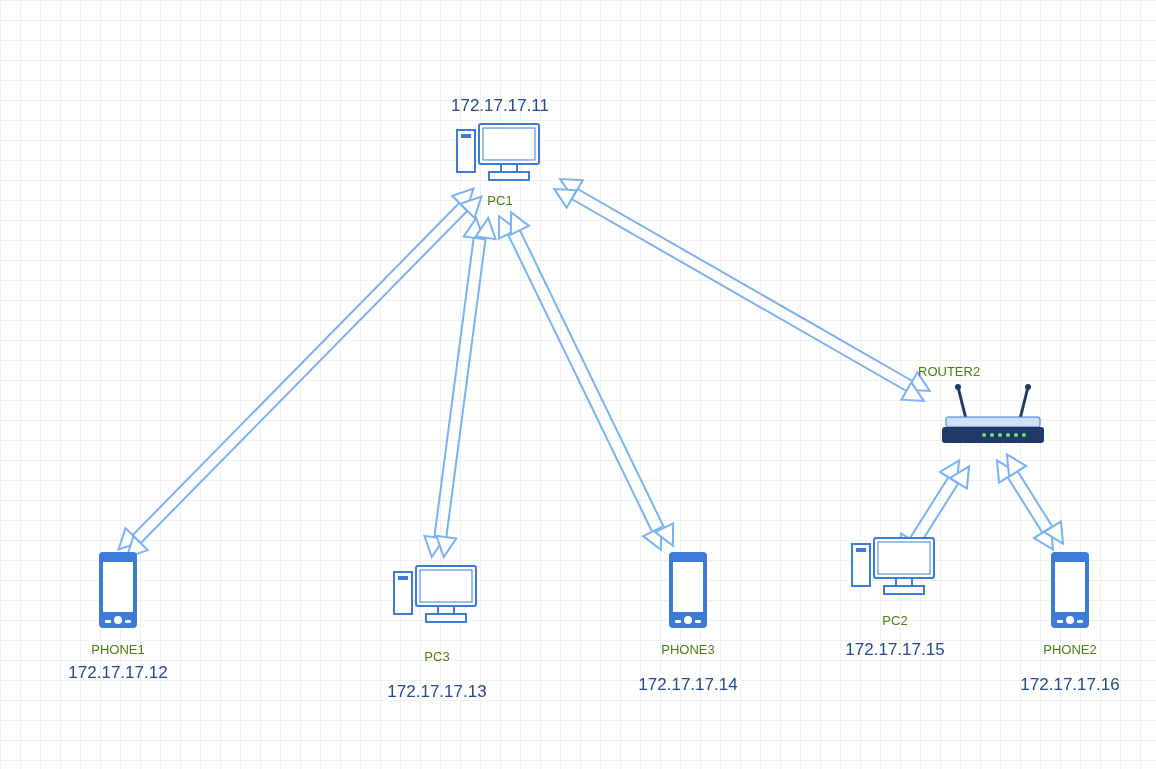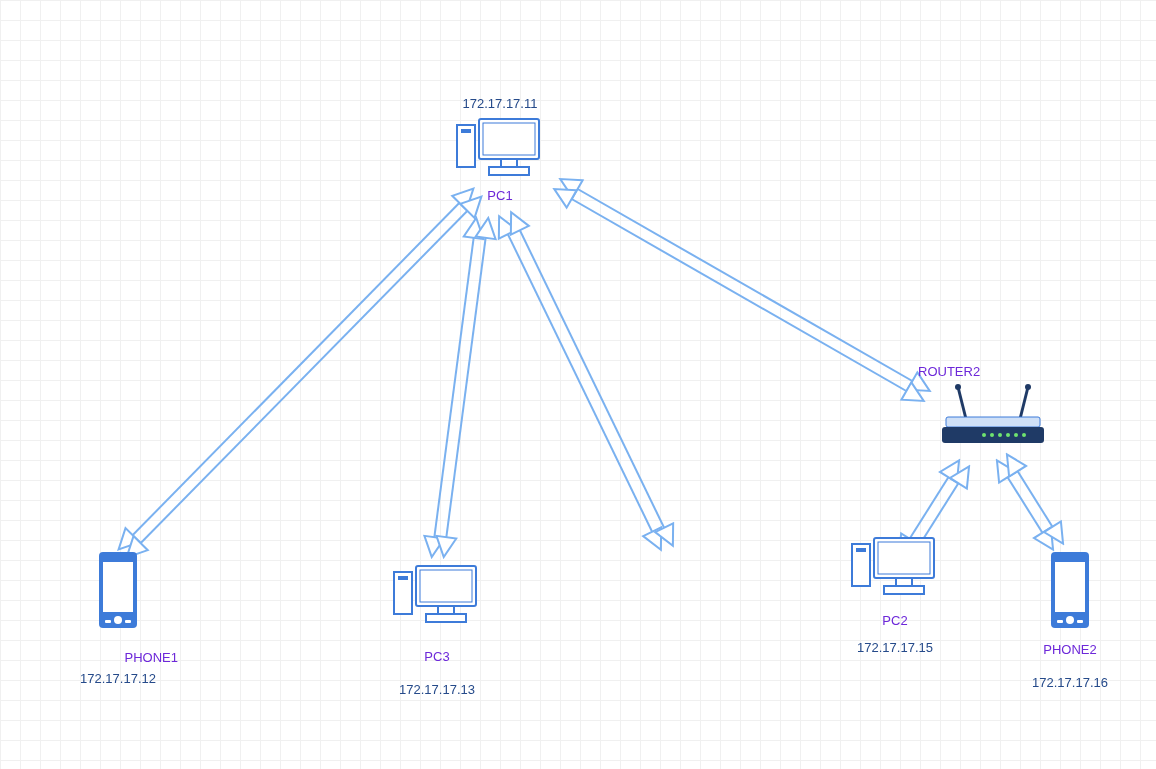--- a/index.html
+++ b/index.html
@@ -35,27 +35,27 @@
     pointer-events: none;
   }
   .node {
     position: absolute;
     text-align: center;
     font-size: 13px;
     color: #254a8a;
     user-select: none;
   }
   .node .label {
-    color: #6d28d9;
+    color: #4d7c0f;
     margin-top: 4px;
   }
   .node .ip {
     color: #254a8a;
     margin-top: 6px;
-    font-size: 13px;
+    font-size: 17px;
   }
   .icon-pc {
     width: 90px;
     height: 70px;
   }
   .icon-phone {
     width: 50px;
     height: 80px;
   }
   .icon-router {
@@ -124,37 +124,48 @@
   </div>
 
   <div class="node" style="left:58px; top:550px; width:120px;">
     <svg class="icon-phone" viewBox="0 0 50 80" style="margin:0 auto; display:block;">
       <rect x="6" y="2" width="38" height="76" rx="4" fill="#3d7bd9"></rect>
       <rect x="10" y="12" width="30" height="50" fill="#fff"></rect>
       <circle cx="25" cy="70" r="4" fill="#fff"></circle>
       <rect x="12" y="70" width="6" height="3" fill="#fff" rx="1"></rect>
       <rect x="32" y="70" width="6" height="3" fill="#fff" rx="1"></rect>
     </svg>
-    <div class="label" style="margin-top:20px;text-align:right;">PHONE1</div>
+    <div class="label" style="margin-top:12px;">PHONE1</div>
     <div class="ip" style="">172.17.17.12</div>
   </div>
 
   <div class="node" style="left:372px; top:558px; width:130px;">
     <svg class="icon-pc" viewBox="0 0 90 70">
       <rect x="2" y="14" width="18" height="42" fill="#fff" stroke="#3d7bd9" stroke-width="2"></rect>
       <rect x="6" y="18" width="10" height="4" fill="#3d7bd9"></rect>
       <rect x="24" y="8" width="60" height="40" rx="2" fill="#fff" stroke="#3d7bd9" stroke-width="2"></rect>
       <rect x="28" y="12" width="52" height="32" fill="#fff" stroke="#3d7bd9" stroke-width="1"></rect>
       <rect x="46" y="48" width="16" height="8" fill="#fff" stroke="#3d7bd9" stroke-width="2"></rect>
       <rect x="34" y="56" width="40" height="8" fill="#fff" stroke="#3d7bd9" stroke-width="2"></rect>
     </svg>
     <div class="label" style="margin-top:18px;">PC3</div>
     <div class="ip" style="margin-top:18px;">172.17.17.13</div>
   </div>
 
+  <div class="node" style="left:628px; top:550px; width:120px;">
+    <svg class="icon-phone" viewBox="0 0 50 80" style="margin:0 auto; display:block;">
+      <rect x="6" y="2" width="38" height="76" rx="4" fill="#3d7bd9"></rect>
+      <rect x="10" y="12" width="30" height="50" fill="#fff"></rect>
+      <circle cx="25" cy="70" r="4" fill="#fff"></circle>
+      <rect x="12" y="70" width="6" height="3" fill="#fff" rx="1"></rect>
+      <rect x="32" y="70" width="6" height="3" fill="#fff" rx="1"></rect>
+    </svg>
+    <div class="label" style="margin-top:12px;">PHONE3</div>
+    <div class="ip" style="margin-top:18px;">172.17.17.14</div>
+  </div>
 
   <div class="node" style="left:830px; top:530px; width:130px;">
     <svg class="icon-pc" viewBox="0 0 90 70">
       <rect x="2" y="14" width="18" height="42" fill="#fff" stroke="#3d7bd9" stroke-width="2"></rect>
       <rect x="6" y="18" width="10" height="4" fill="#3d7bd9"></rect>
       <rect x="24" y="8" width="60" height="40" rx="2" fill="#fff" stroke="#3d7bd9" stroke-width="2"></rect>
       <rect x="28" y="12" width="52" height="32" fill="#fff" stroke="#3d7bd9" stroke-width="1"></rect>
       <rect x="46" y="48" width="16" height="8" fill="#fff" stroke="#3d7bd9" stroke-width="2"></rect>
       <rect x="34" y="56" width="40" height="8" fill="#fff" stroke="#3d7bd9" stroke-width="2"></rect>
     </svg>

